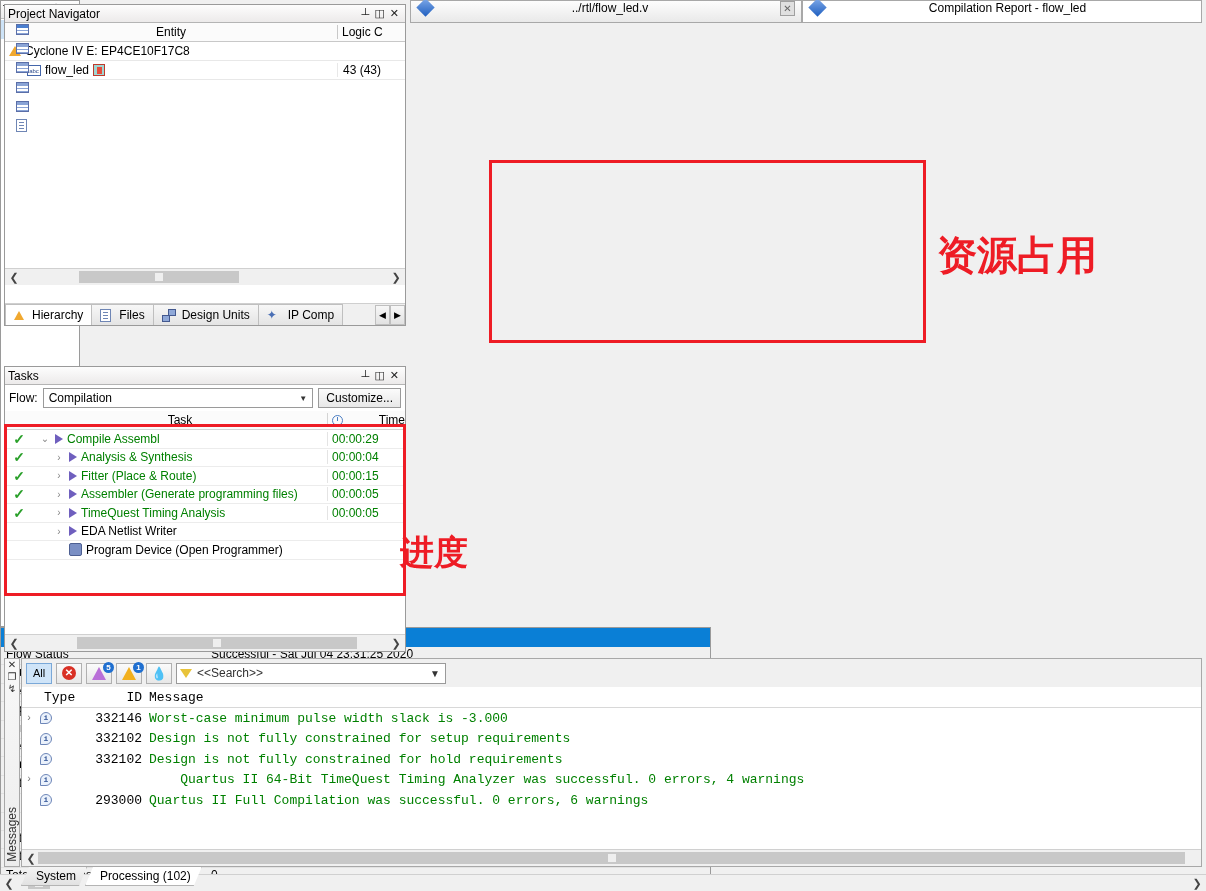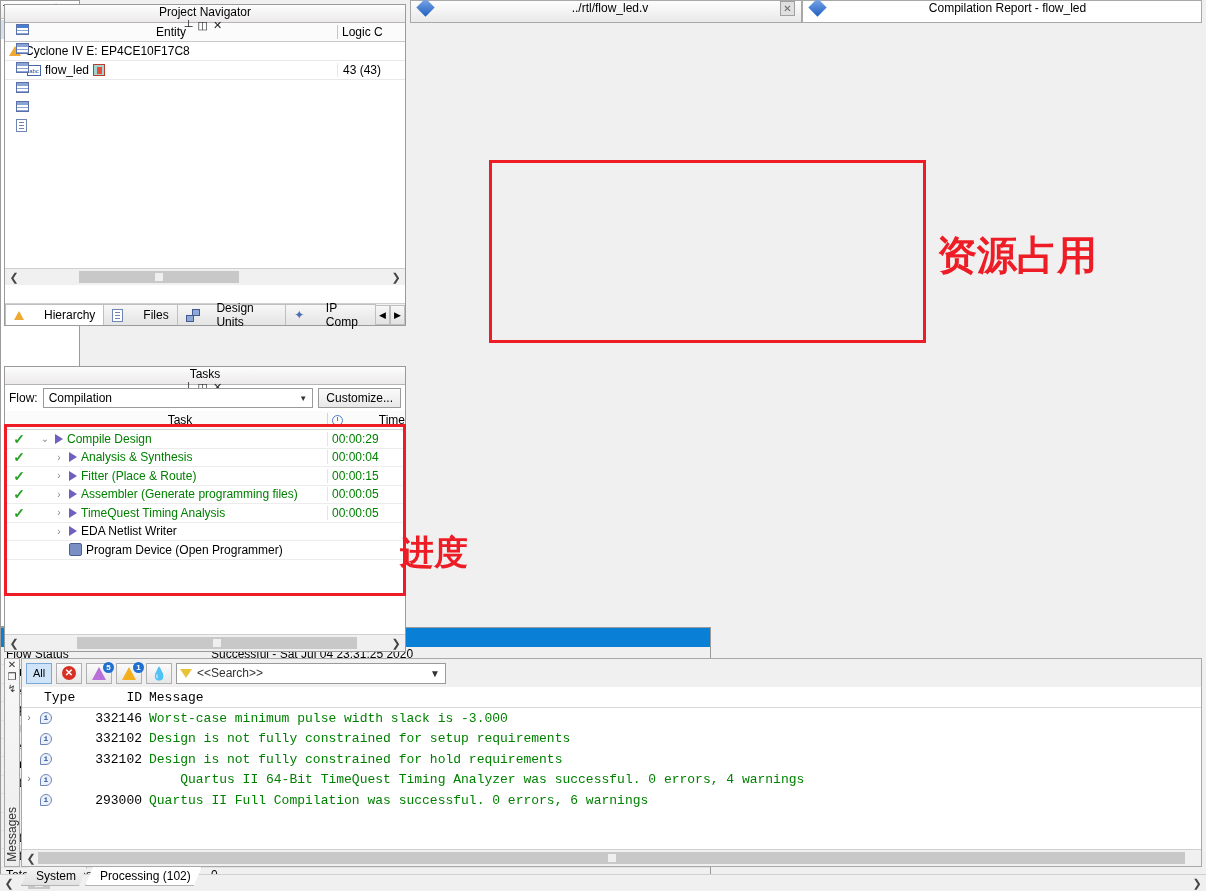--- a/index.html
+++ b/index.html
@@ -13,21 +13,21 @@
     overflow: hidden;
   }
   #root { position: relative; width: 1206px; height: 891px; background: #f0f0f0; }
 
   
   .panel { position: absolute; background: #fff; border: 1px solid #9a9a9a; }
   .panel-title {
     height: 18px; background: linear-gradient(#fdfdfd,#eceaea);
     border-bottom: 1px solid #b4b4b4;
     display: flex; align-items: center; padding: 0 3px;
-    font-size: 12px; color: #000; flex-direction: column;
+    font-size: 12px; color: #000;
   }
   .panel-title .t { flex: 1; }
   .panel-btns { display: flex; gap: 4px; align-items: center; font-size: 11px;
                 color: #222; letter-spacing: 1px; padding-right: 2px; }
   .panel-btns span { cursor: default; }
 
   
   #projnav { left: 4px; top: 4px; width: 402px; height: 322px; }
   .pn-head {
     display: flex; height: 19px; border-bottom: 1px solid #c8c8c8;
@@ -59,21 +59,21 @@
     font-size: 11px; color: #444; padding: 0 2px; position: relative;
   }
   .hscroll .arw { width: 14px; text-align: center; cursor: default; }
   .hscroll .track { position:absolute; left:16px; right:16px; top:2px; bottom:2px; }
   .hscroll .thumb { position:absolute; top:0; bottom:0; background:#c8c8c8; }
   .hscroll .thumb::after{content:"";position:absolute;left:50%;top:50%;width:8px;height:8px;margin:-4px 0 0 -4px;background:#efefef;}
 
   
   .tabstrip { display: flex; height: 22px; background: #f0f0f0; border-top: 1px solid #cfcfcf; align-items: flex-end; }
   .tab {
-    display: flex; align-items: center; gap: 20px; height: 21px; padding: 10px 8px;
+    display: flex; align-items: center; gap: 8px; height: 21px; padding: 10px 8px;
     border: 1px solid #bfbfbf; border-bottom: none; background: linear-gradient(#f7f7f7,#e4e4e4);
     margin-right: -1px; font-size: 12px;
   }
   .tab.active { background: #fff; }
   .tab-nav { margin-left: auto; display: flex; }
   .tab-nav div { width: 15px; height: 20px; border: 1px solid #bfbfbf; background: linear-gradient(#f7f7f7,#e2e2e2);
                  display: flex; align-items: center; justify-content: center; font-size: 9px; }
   .ico-file { width: 11px; height: 13px; background:#fff; border:1px solid #6f86b5; display:inline-block; position:relative;}
   .ico-file::after{content:"";position:absolute;left:2px;top:2px;right:2px;height:1px;background:#6f86b5;box-shadow:0 3px 0 #6f86b5,0 6px 0 #6f86b5;}
   .ico-du { width:12px;height:12px;display:inline-block;position:relative;}
@@ -302,21 +302,21 @@
         <span class="clock"></span>
         <span style="margin-left:auto;">Time</span>
       </div>
     </div>
 
     <div class="task-row">
       <div class="col-chk"><span class="check">✓</span></div>
       <div class="col-task" style="padding-left:6px;">
         <span class="exp">⌄</span>
         <span class="tri-play"></span>
-        <span class="green">Compile Design</span>
+        <span class="green">Compile Assembl</span>
       </div>
       <div class="col-time green">00:00:29</div>
     </div>
     <div class="task-row">
       <div class="col-chk"><span class="check">✓</span></div>
       <div class="col-task" style="padding-left:20px;">
         <span class="exp">›</span>
         <span class="tri-play"></span>
         <span class="green">Analysis &amp; Synthesis</span>
       </div>

